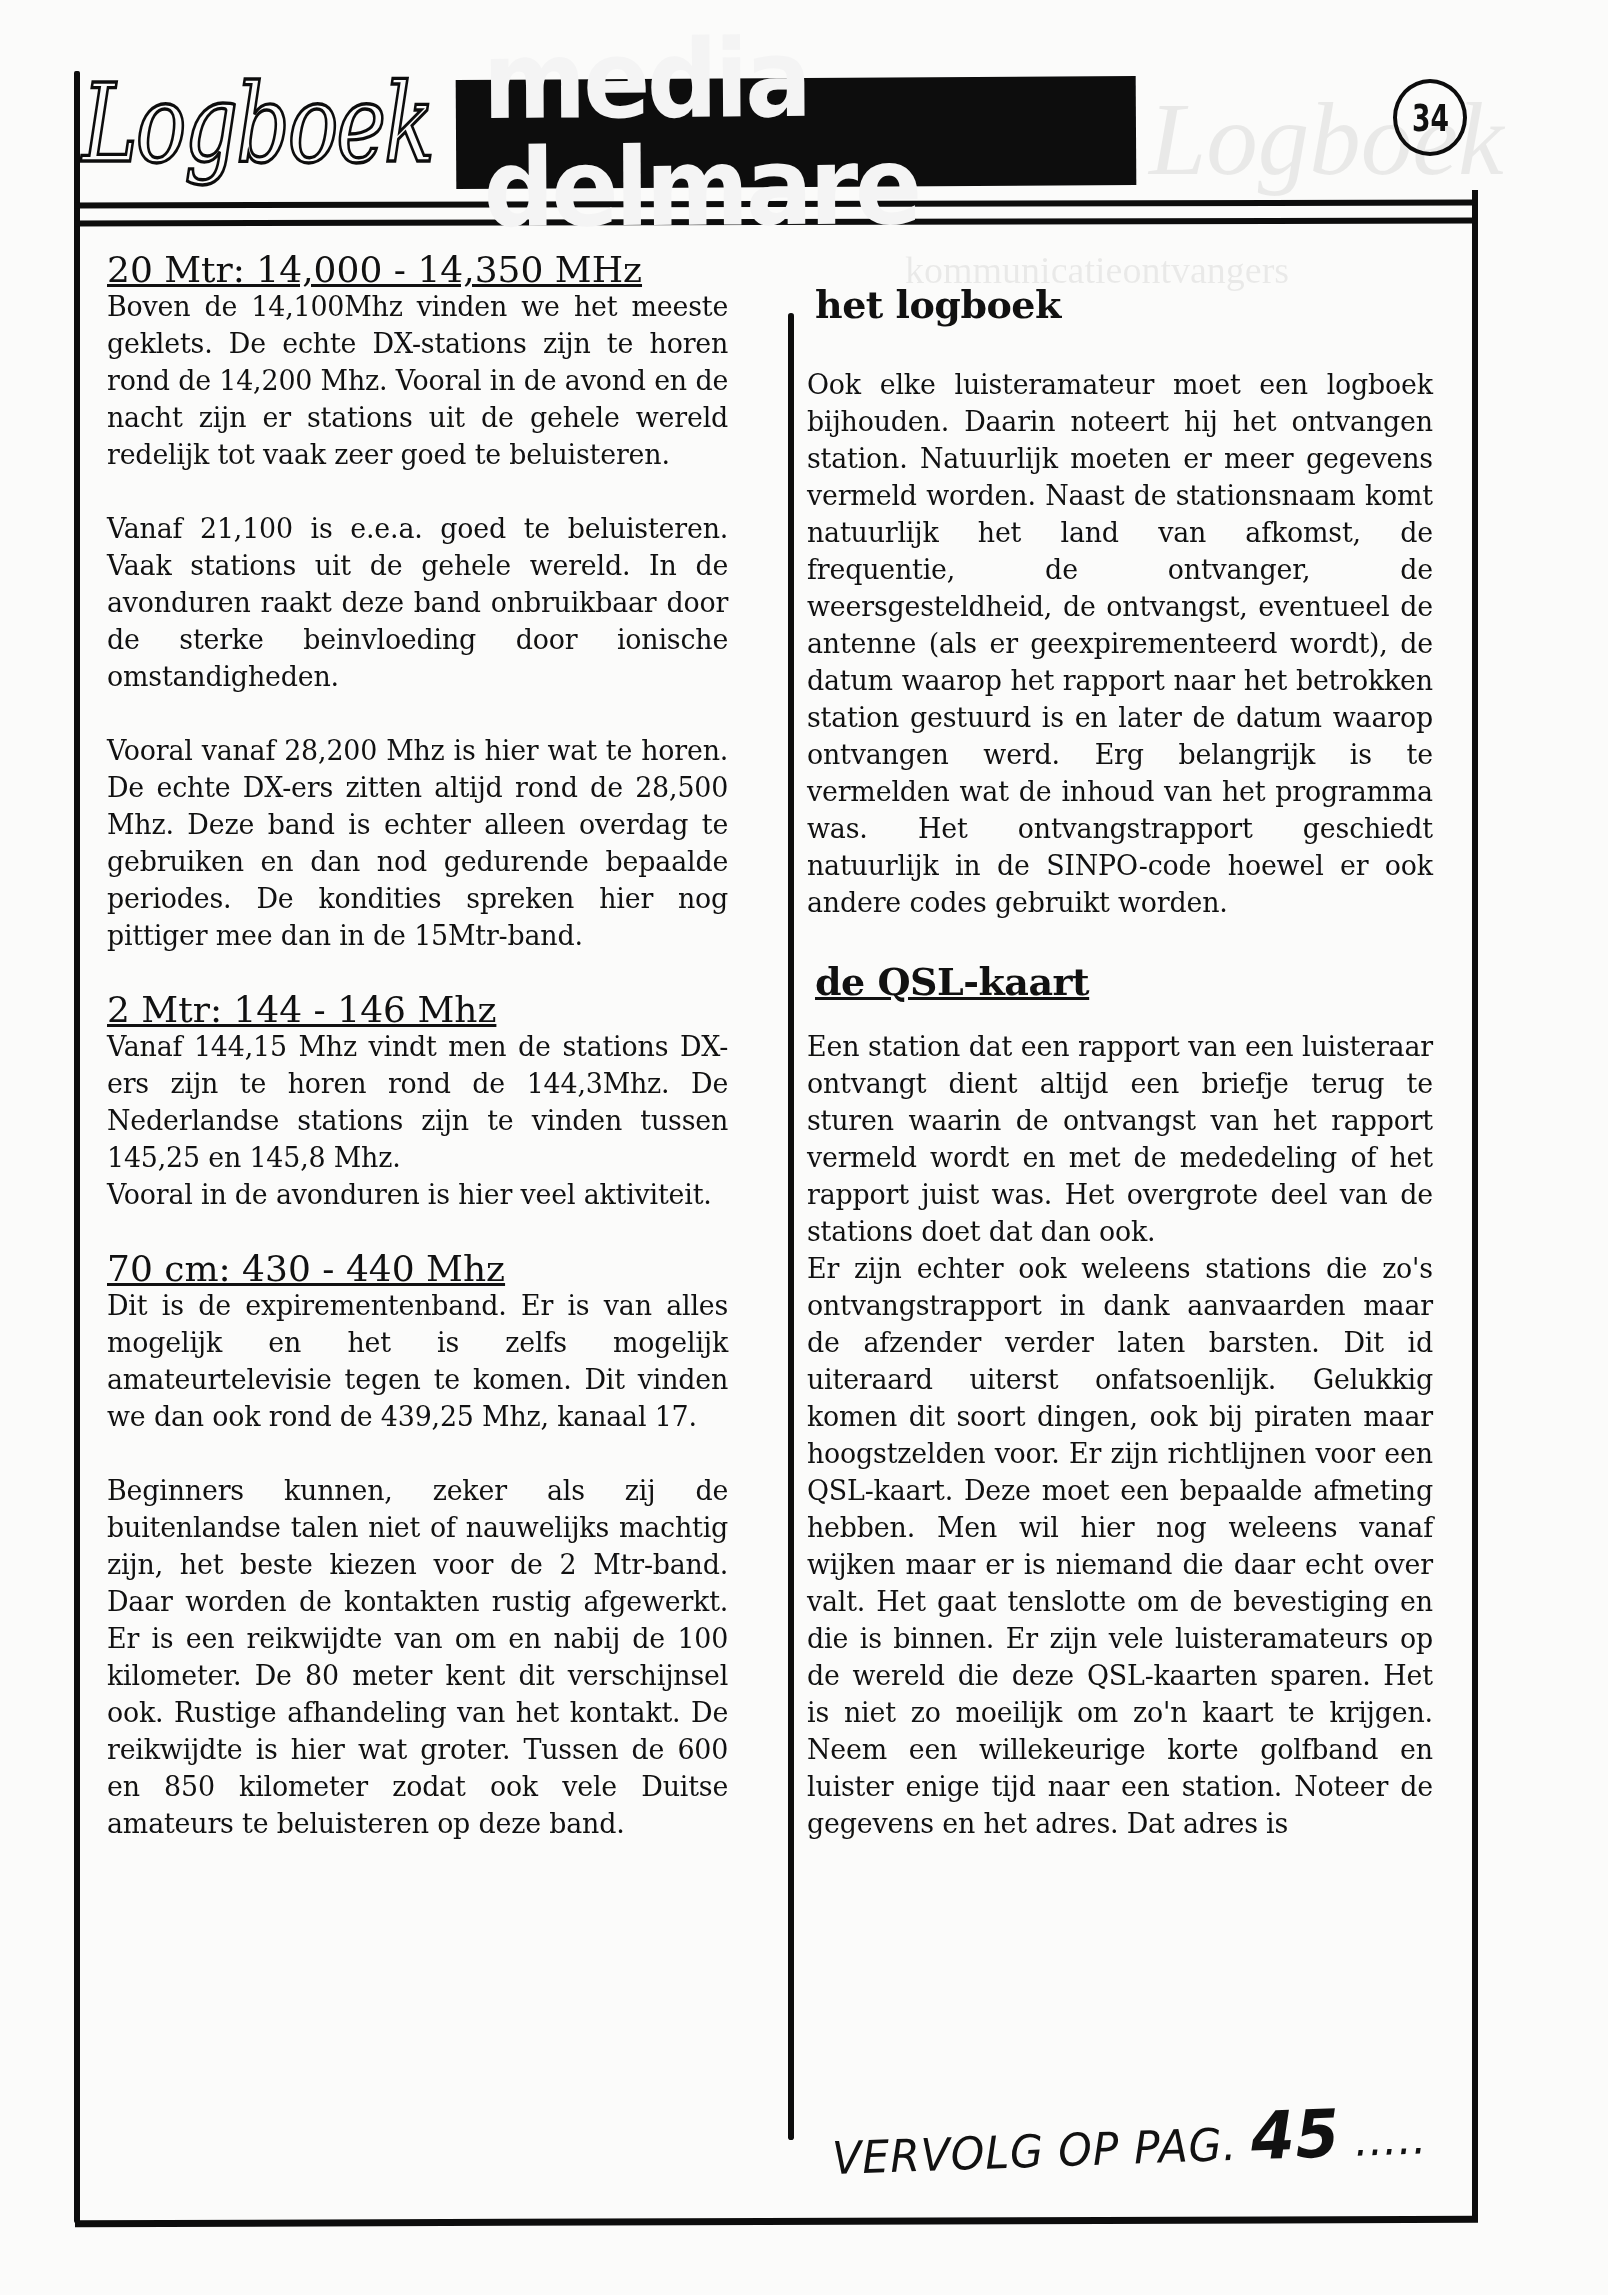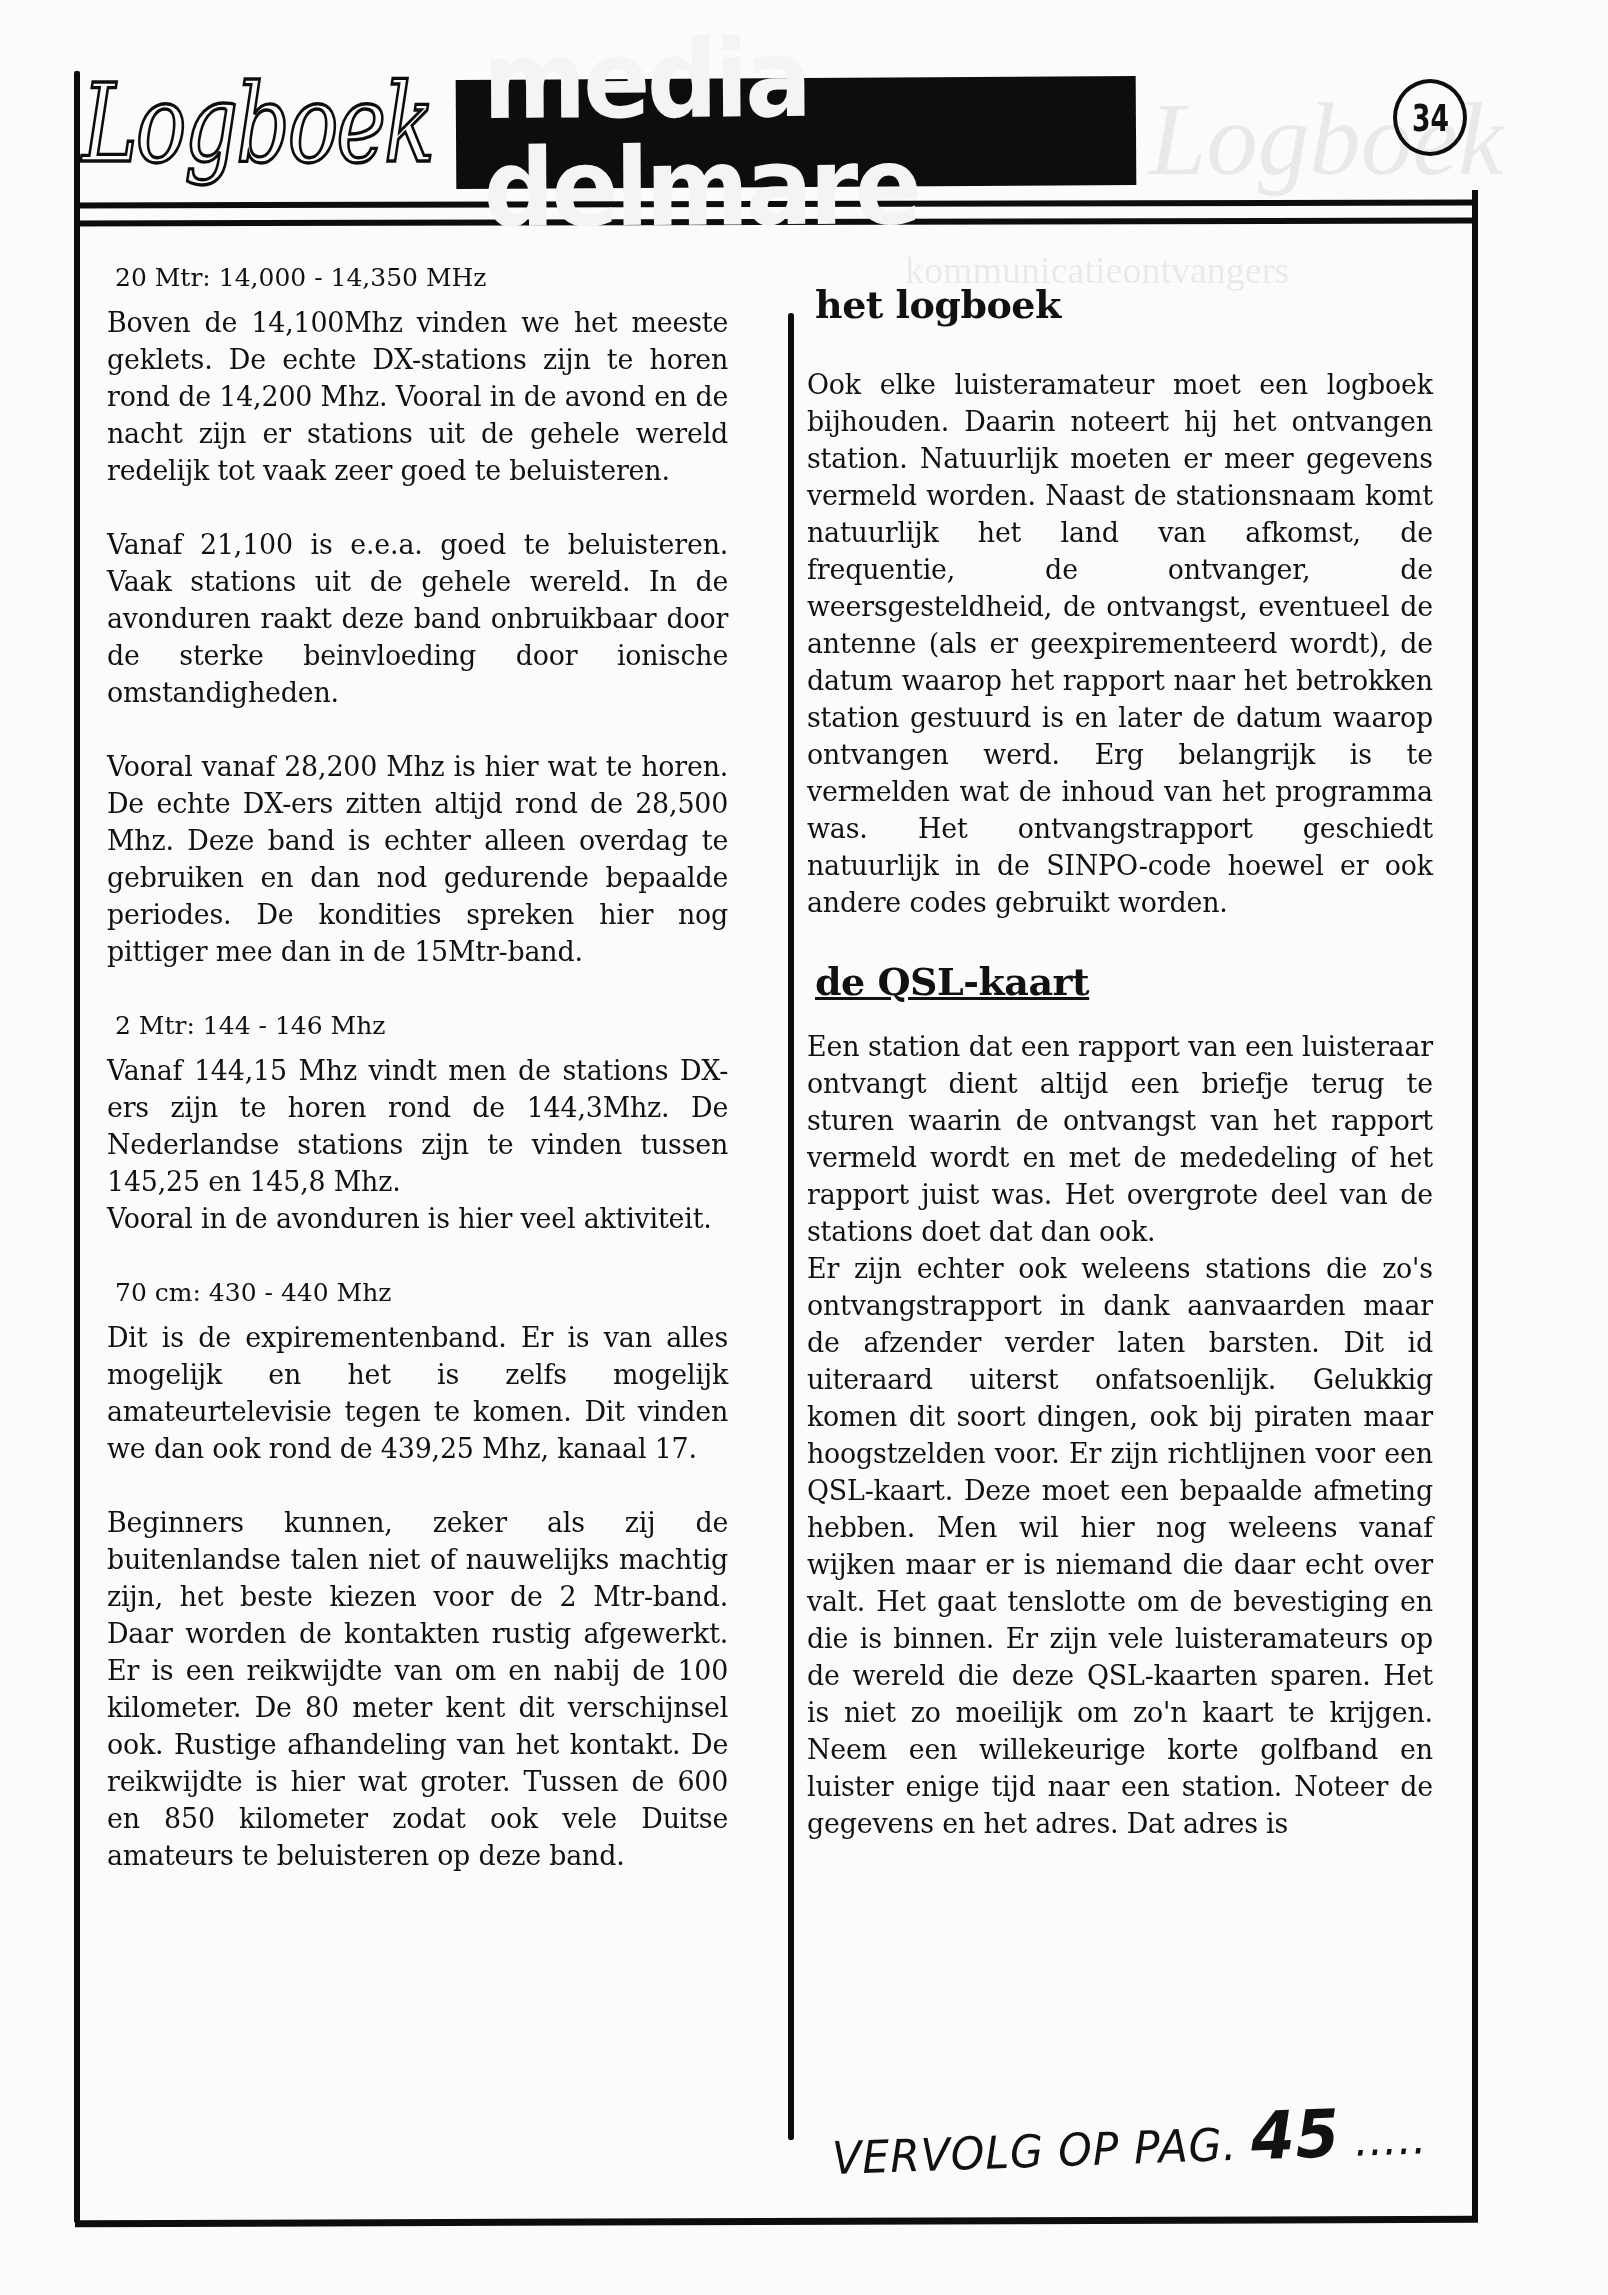--- a/index.html
+++ b/index.html
@@ -54,21 +54,21 @@
 
   .col { position: absolute; }
   .col-left { left: 107px; top: 251px; width: 647px; }
   .col-right { left: 807px; top: 281px; width: 652px; }
   .para {
     font-size: 28px; line-height: 37px; margin: 0 0 37px 0;
     text-align: justify; letter-spacing: -0.2px;
     transform: scaleX(0.96); transform-origin: left top;
   }
   .para-first { margin-bottom: 0; }
-  .band-title { font-size: 25px; line-height: 37px; margin: 8px; }
+  .band-title { font-size: 36px; line-height: 37px; margin: 0; text-decoration: underline; }
   .heading {
     font-family: "DejaVu Serif", serif; font-weight: bold;
     font-size: 38px; line-height: 47px; margin: 0 0 38px 8px; letter-spacing: -0.5px;
   }
   .heading-qsl { margin-top: 19px; margin-bottom: 23.4px; text-decoration: underline; }
   .handwritten {
     position: absolute; left: 832px; top: 2113px;
     font-family: "DejaVu Sans", sans-serif; font-style: italic;
     font-size: 45px; letter-spacing: 0.9px;
     transform: rotate(-2deg) scaleX(0.95);

